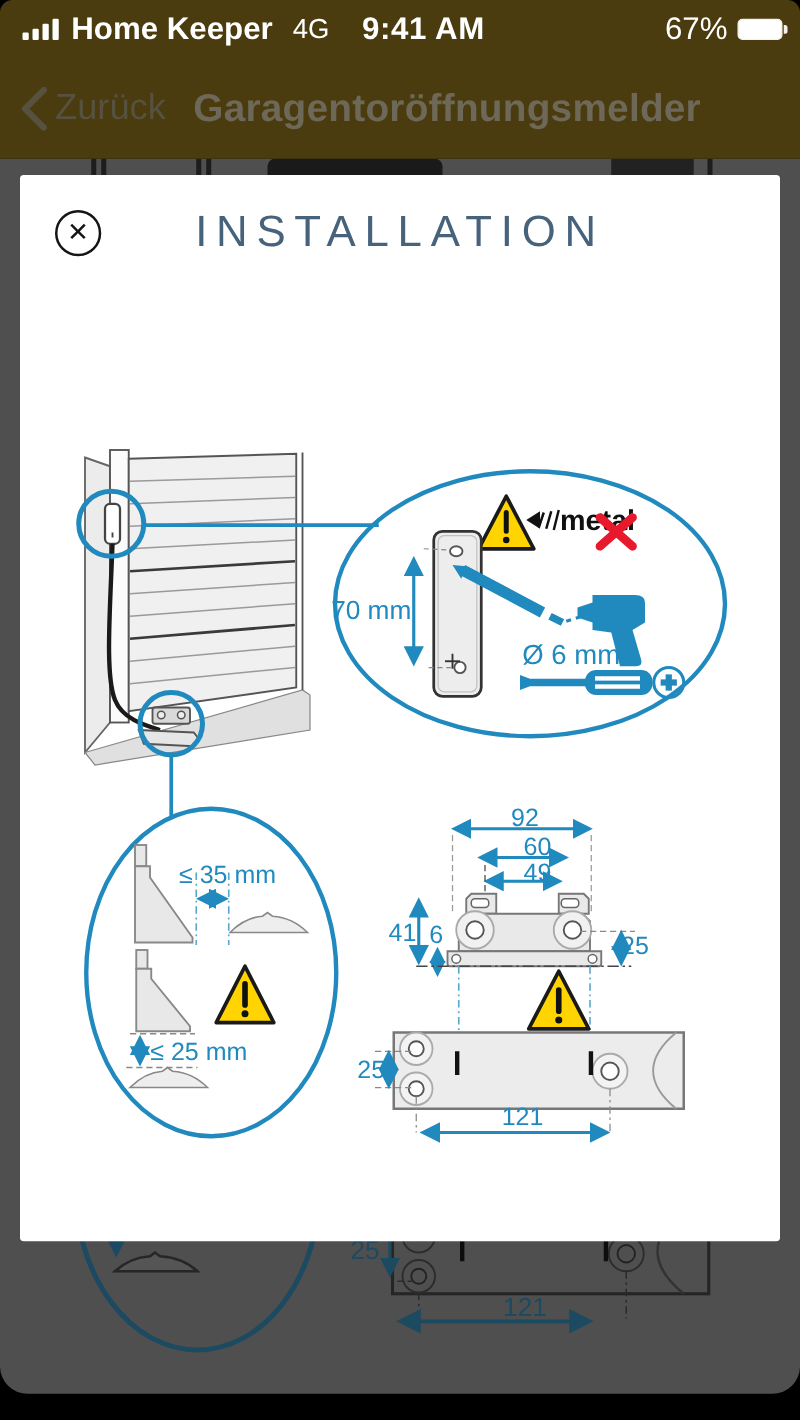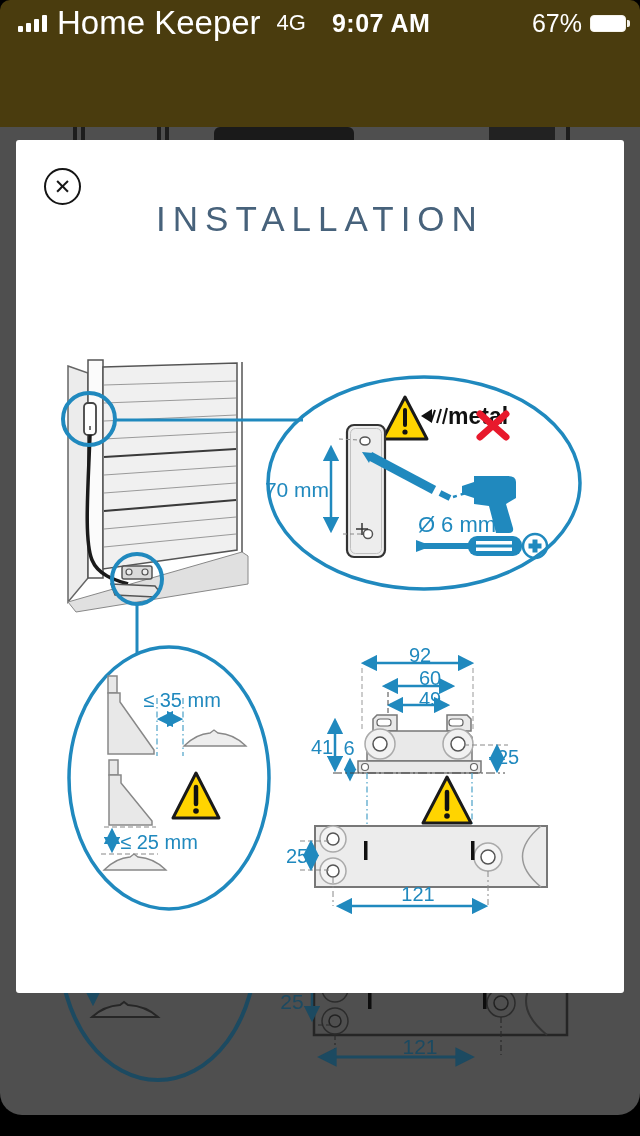--- a/index.html
+++ b/index.html
@@ -4,21 +4,21 @@
 <style>
   html,body{margin:0;padding:0;background:#000;}
   *{box-sizing:border-box;font-family:"Liberation Sans","DejaVu Sans",sans-serif;}
   .screen{position:relative;width:640px;height:1136px;margin:0 auto;background:#000;
           border-radius:10px 10px 22px 22px;overflow:hidden;}
   
   .header{position:absolute;left:0;top:0;width:640px;height:127px;background:#4a3c0e;}
   .statusbar{position:absolute;left:0;top:0;width:640px;height:46px;display:flex;align-items:center;color:#fff;}
   .sig{margin-left:18px;display:flex;align-items:flex-end;gap:3px;height:17px;}
   .sig i{display:block;width:5px;background:#fff;border-radius:1px;}
-  .carrier{font-size:33px;margin-left:10px;font-weight:400;}
+  .carrier{font-size:25px;margin-left:10px;font-weight:700;}
   .network{font-size:22px;margin-left:16px;}
   .time{font-size:25px;font-weight:700;margin-left:26px;letter-spacing:.5px;}
   .spacer{flex:1;}
   .battpct{font-size:25px;font-weight:400;}
   .batt{position:relative;width:36px;height:17px;border:1.5px solid #f4f2ea;border-radius:4px;margin:0 14px 0 8px;background:#fff;}
   .batt:after{content:"";position:absolute;right:-5px;top:4.5px;width:3px;height:7px;background:#f4f2ea;border-radius:0 2px 2px 0;}
   .navbar{position:absolute;left:0;top:46px;width:640px;height:81px;display:flex;align-items:center;}
   .back{display:flex;align-items:center;cursor:pointer;}
   .back svg{margin-left:16px;}
   .backlabel{font-size:29px;color:#57513f;margin-left:6px;}
@@ -26,21 +26,21 @@
   
   .bg-card{position:absolute;left:0;top:127px;width:640px;height:988px;background:#4f4f4f;
            border-radius:0 0 22px 22px;overflow:hidden;}
   .frag{position:absolute;background:#1d1d1d;}
   
   .modal{position:absolute;left:16px;top:140px;width:608px;height:853px;background:#fff;border-radius:3px;}
   .closebtn{position:absolute;left:28px;top:28px;width:37px;height:37px;border:2.5px solid #151515;border-radius:50%;
             display:flex;align-items:center;justify-content:center;font-size:21px;font-weight:600;color:#151515;
             cursor:pointer;background:#fff;}
   .modaltitle{position:absolute;left:0;top:26px;width:100%;text-align:center;font-size:35px;color:#47627b;
-              letter-spacing:7px;font-weight:400;margin-top:33px;}
+              letter-spacing:7px;font-weight:400;}
   svg text{dominant-baseline:central;}
 </style>
 </head>
 <body>
 
 <div class="screen">
 
   <div class="bg-card">
 
     <div class="frag" style="left:73px;top:0;width:4px;height:13px;"></div>
@@ -90,24 +90,33 @@
   <div class="header">
     <div class="statusbar">
       <span class="sig">
         <i style="height:6px"></i>
           <i style="height:9px"></i>
           <i style="height:13px"></i>
           <i style="height:17px"></i>
       </span>
       <span class="carrier">Home Keeper</span>
       <span class="network">4G</span>
-      <span class="time">9:07 AM</span>
+      <span class="time">9:41 AM</span>
       <span class="spacer"></span>
       <span class="battpct">67%</span>
       <span class="batt"></span>
+    </div>
+    <div class="navbar">
+      <span class="back">
+        <svg width="22" height="36" viewBox="0 0 22 36">
+          <polyline points="19,3 4,18 19,33" fill="none" stroke="#57513f" stroke-width="5" stroke-linecap="round" stroke-linejoin="round"></polyline>
+        </svg>
+        <span class="backlabel">Zurück</span>
+      </span>
+      <span class="navtitle">Garagentoröffnungsmelder</span>
     </div>
   </div>
 
   <div class="modal">
     <div class="closebtn">
       <span>✕</span>
     </div>
     <div class="modaltitle">INSTALLATION</div>
 
     <svg width="608" height="653" viewBox="0 0 608 653" style="position:absolute;left:0;top:200px;">

